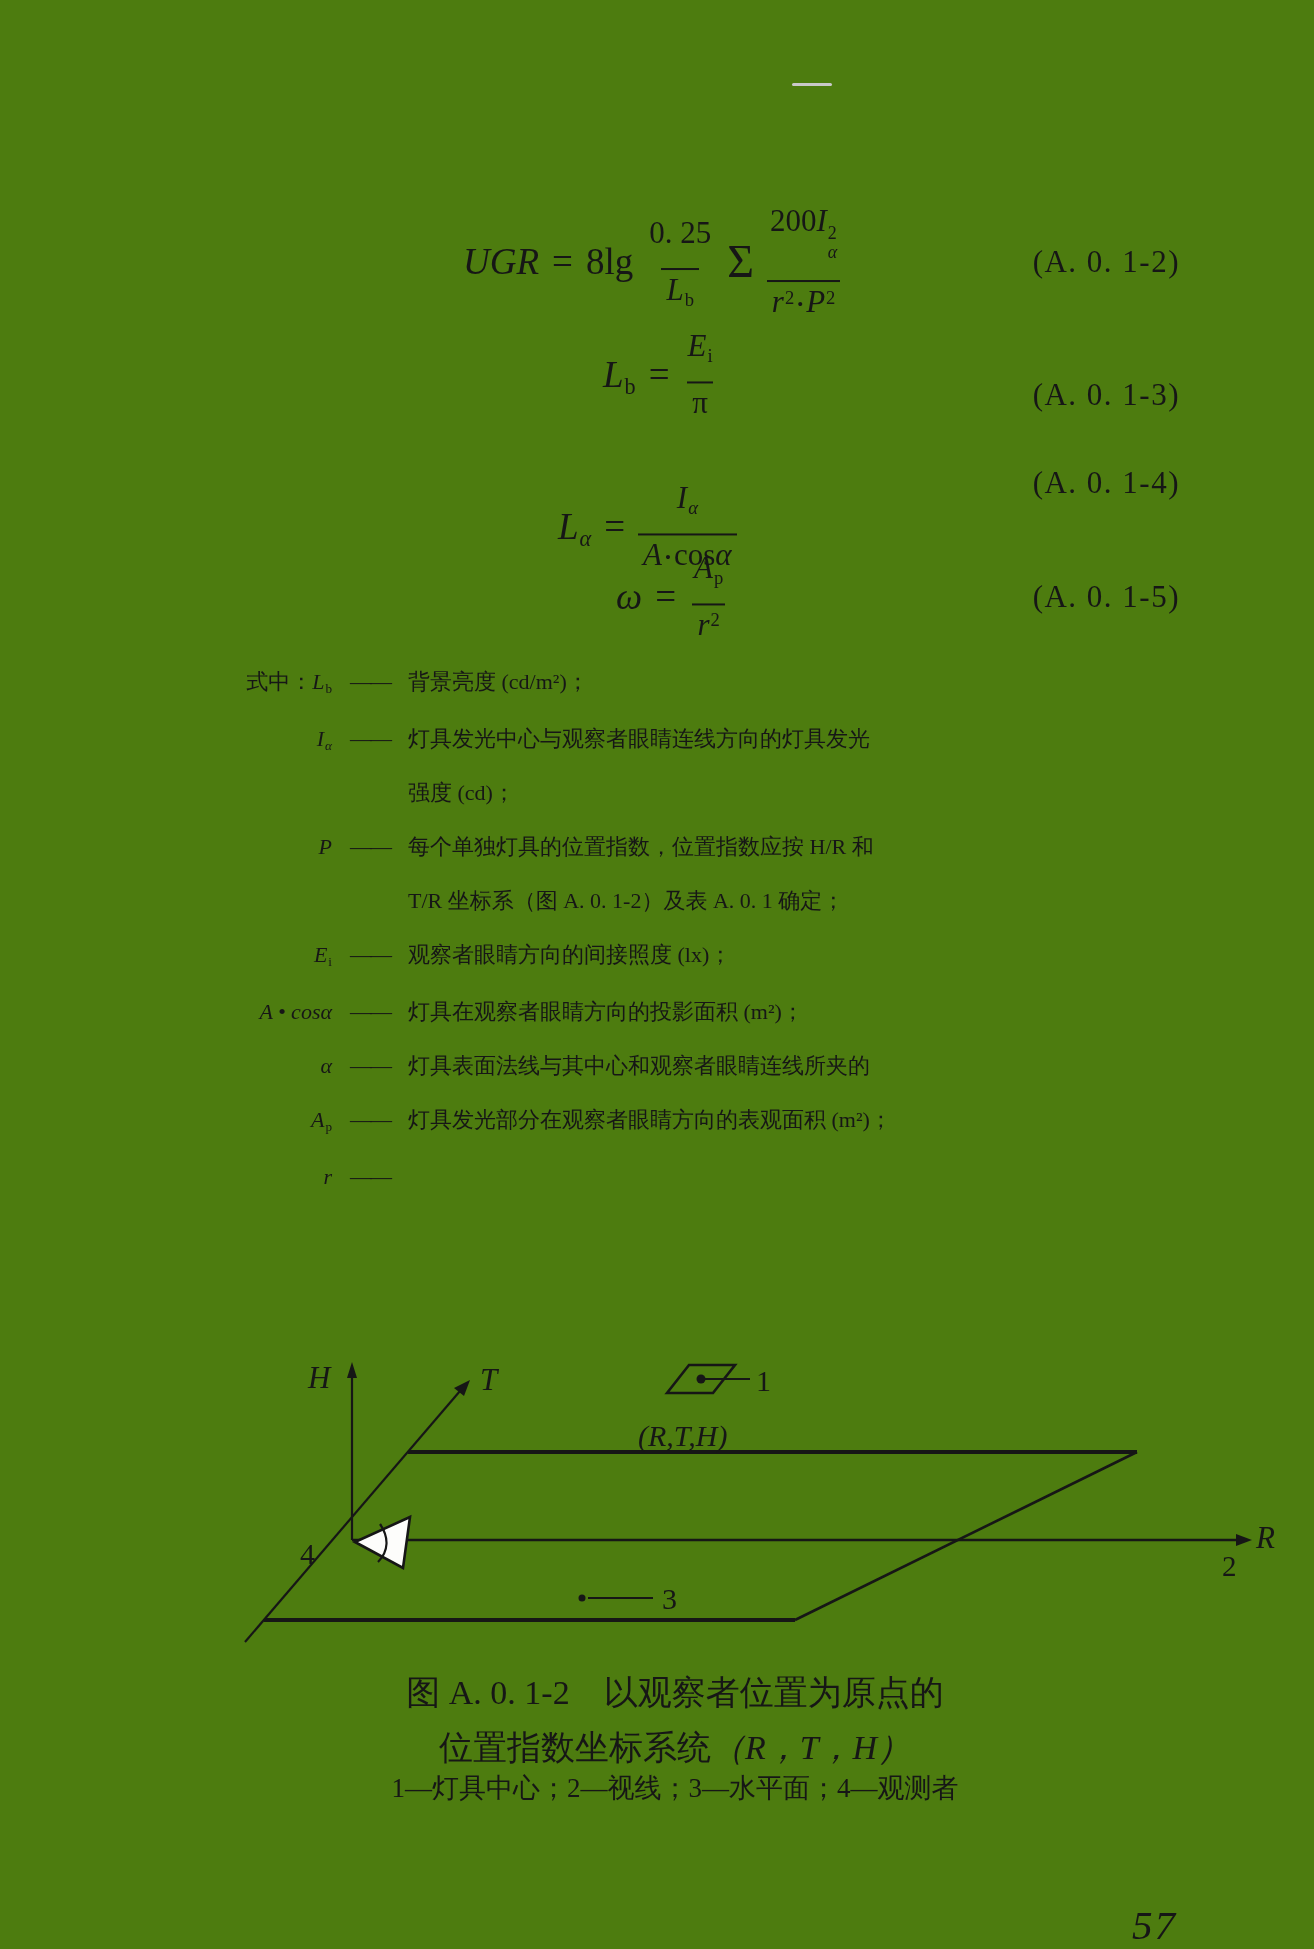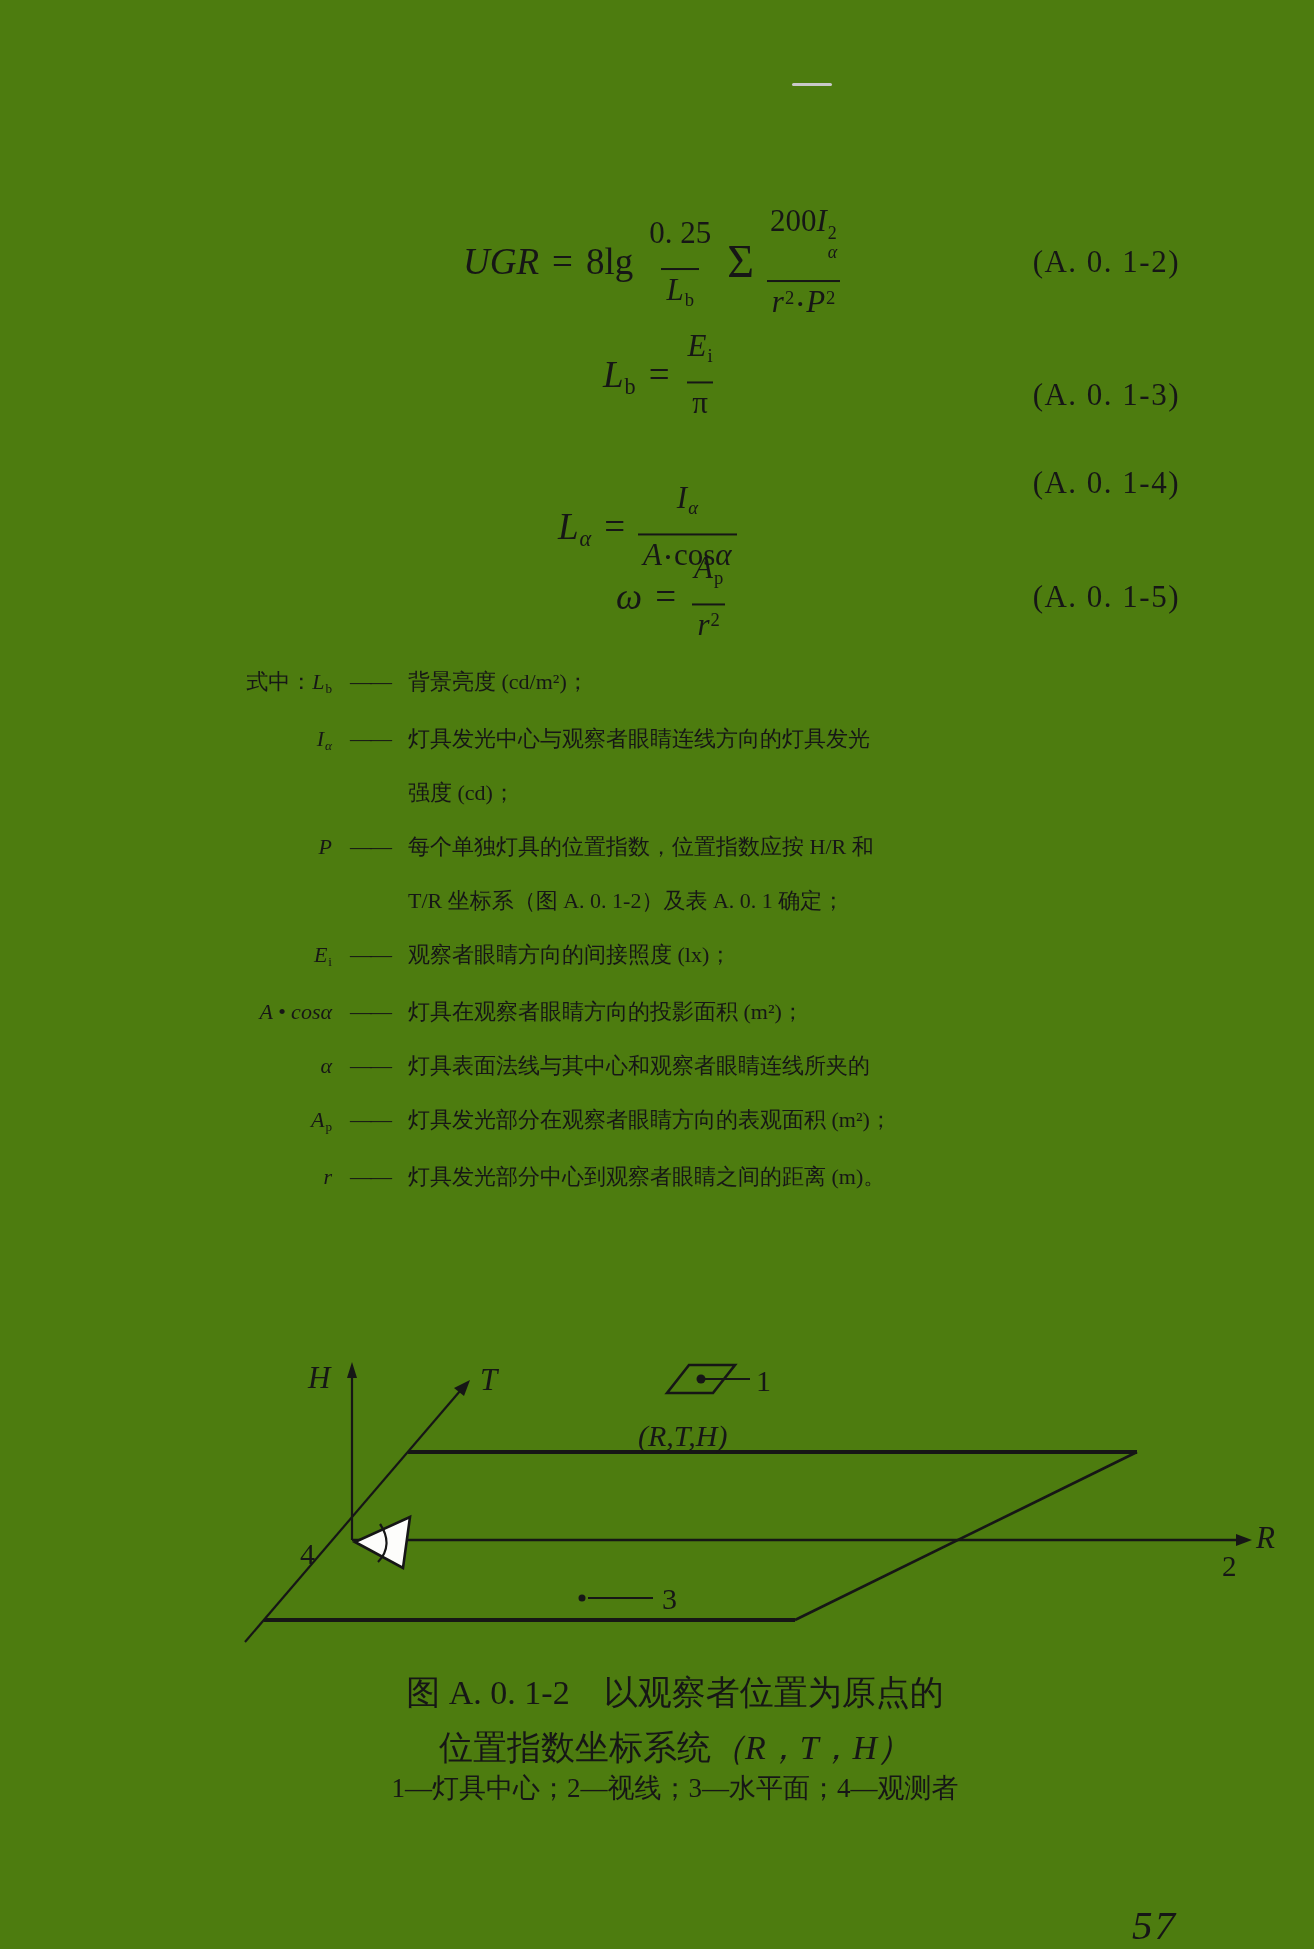--- a/index.html
+++ b/index.html
@@ -164,23 +164,20 @@
       <span class="wsym"><span class="it">A</span><span class="sb">p</span></span>
       <span class="wdash">——</span>
       <span class="wdesc">
           <span class="l">灯具发光部分在观察者眼睛方向的表观面积 (m²)；</span>
         </span>
     </div>
 
     <div class="wrow">
       <span class="wsym"><span class="it">r</span></span>
       <span class="wdash">——</span>
-      <span class="wdesc">
-          <span class="l">灯具发光部分中心到观察者眼睛之间的距离 (m)。</span>
-        </span>
     </div>
 
   </div>
 
   <svg class="fig-svg" width="1085" height="320" viewBox="0 0 1085 320">
 
     <line x1="35" y1="292" x2="256" y2="34" stroke="#161616" stroke-width="2.2"></line>
     <polygon points="260,30 254,46 244,38" fill="#161616"></polygon>
 
     <line x1="142" y1="190" x2="142" y2="20" stroke="#161616" stroke-width="2.2"></line>

